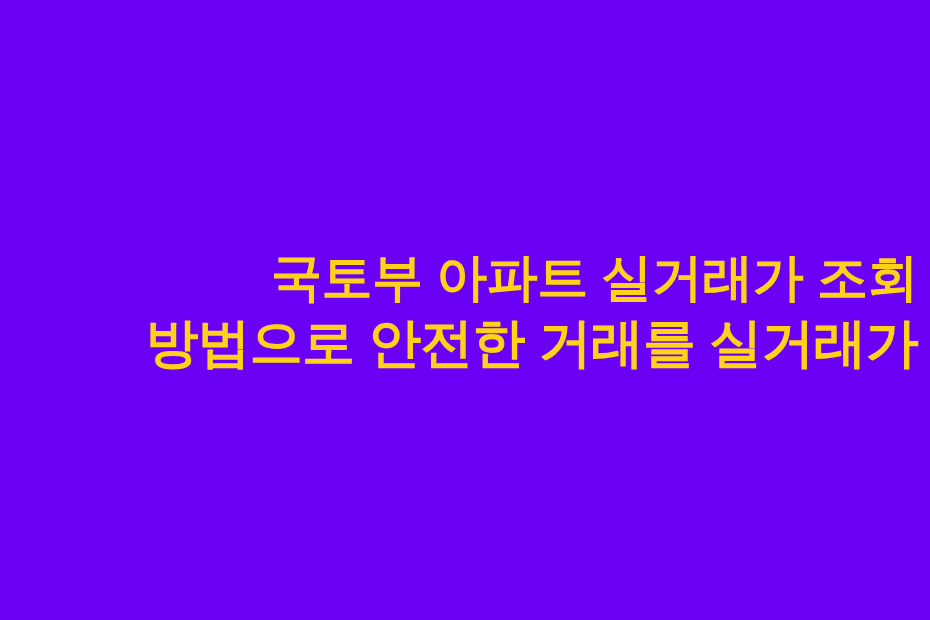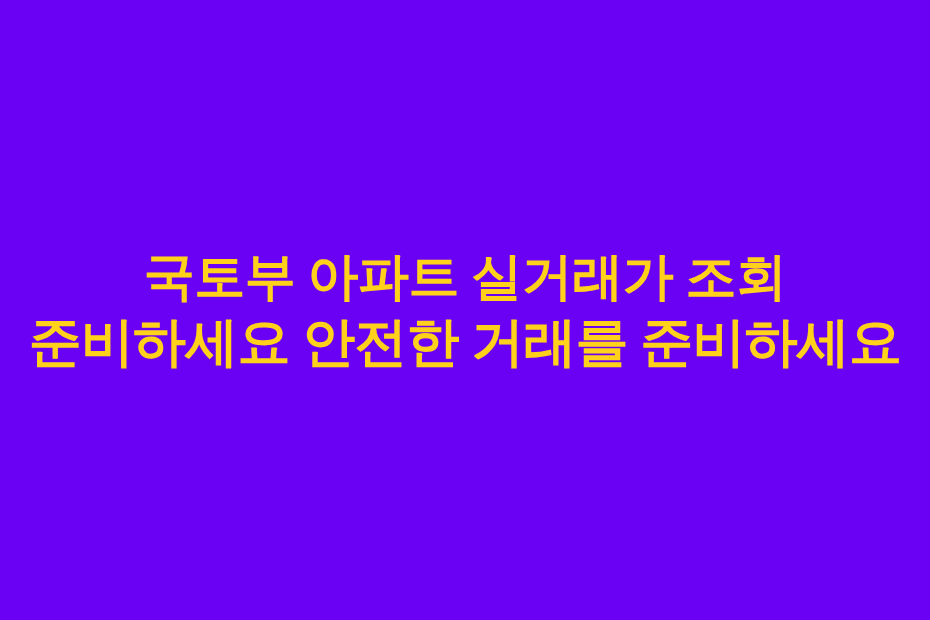--- a/index.html
+++ b/index.html
@@ -20,23 +20,23 @@
     overflow: hidden;
     background: #6A00F4;
     display: flex;
     align-items: center;
     justify-content: center;
     box-sizing: border-box;
   }
 
   #headline {
     width: 100%;
-    text-align: center;
+    text-align: right;
     color: #FFD11A;
-    font-family: Liberation Serif, serif;
+    font-family: Liberation Sans, sans-serif;
     font-weight: 700;
     font-size: 52px;
     line-height: 65px;
     letter-spacing: -0.5px;
     padding: 0 12px;
     box-sizing: border-box;
     -webkit-font-smoothing: antialiased;
   }
 
   .headline-line {
@@ -54,16 +54,16 @@
     letter-spacing: -0.8px;
   }
 </style>
 </head>
 <body>
 
 <div id="banner" style="background: rgb(106, 0, 244); width: 930px; height: 620px;">
 
   <div id="headline" style="color: rgb(255, 209, 26);">
     <span class="headline-line line-1">국토부 아파트 실거래가 조회</span>
-    <span class="headline-line line-2">준비하세요 안전한 거래를 준비하세요</span>
+    <span class="headline-line line-2">방법으로 안전한 거래를 실거래가</span>
   </div>
 
 </div>
 
 </body></html>

